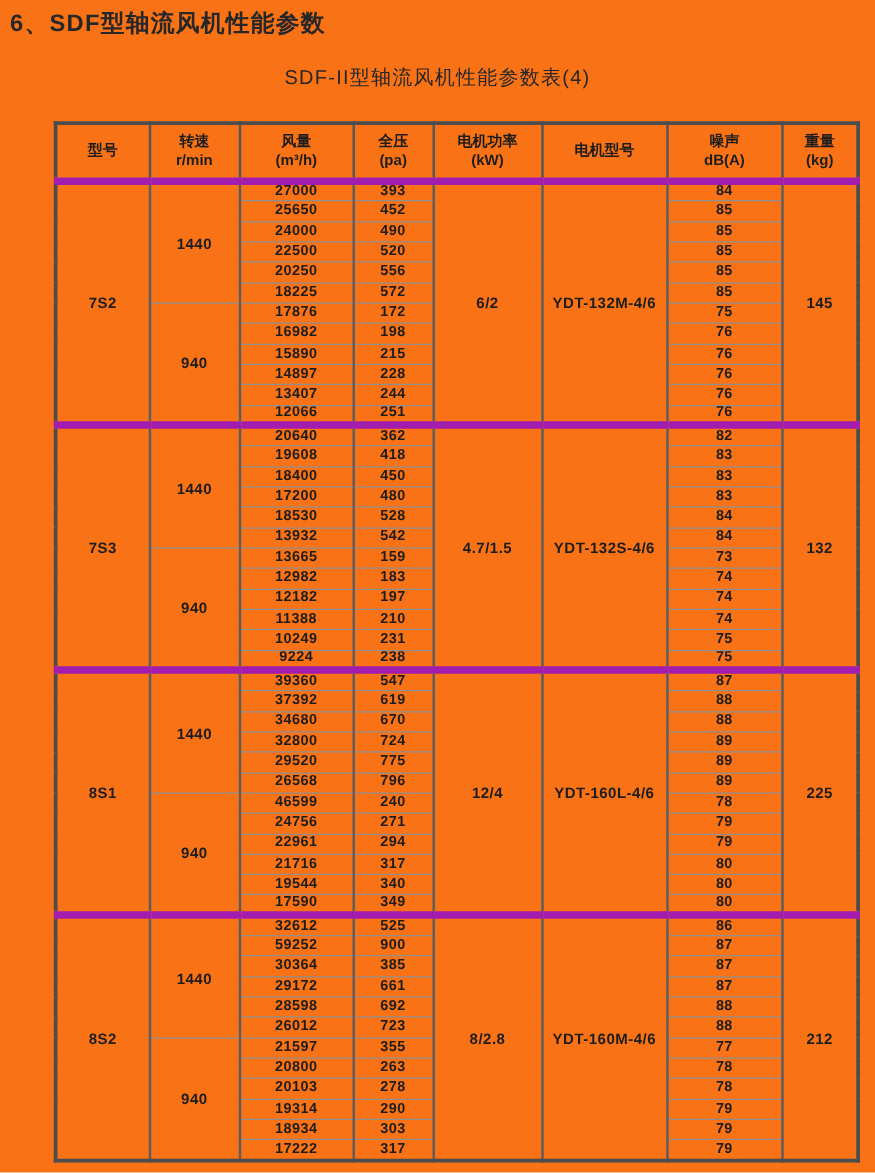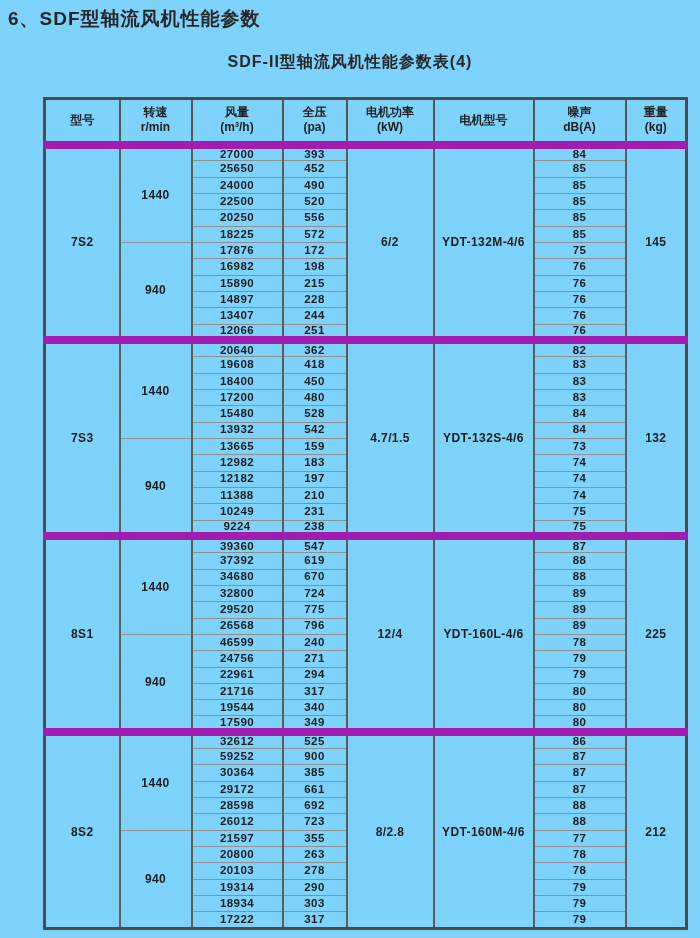--- a/index.html
+++ b/index.html
@@ -4,42 +4,42 @@
 <style>
   html, body {
     margin: 0;
     padding: 0;
     background: #ffffff;
   }
   .doc {
     position: relative;
     width: 700px;
     height: 938px;
-    background: #7dd3fc;
+    background: #f97316;
     font-family: "Liberation Sans", "DejaVu Sans", sans-serif;
     overflow: hidden;
   }
   .heading {
     position: absolute;
     left: 8px;
     top: 6px;
     margin: 0;
     font-size: 19px;
     font-weight: bold;
     color: #272727;
     letter-spacing: 1px;
   }
   .subtitle {
     position: absolute;
     top: 52px;
     left: 0;
     width: 700px;
     text-align: center;
     font-size: 16px;
-    font-weight: bold;
+    font-weight: normal;
     color: #272727;
     letter-spacing: 1px;
   }
   table.perf {
     position: absolute;
     left: 43px;
     top: 97px;
     width: 642px;
     border-collapse: collapse;
     table-layout: fixed;
@@ -66,21 +66,21 @@
   .perf th span { display: block; }
   .perf td {
     font-size: 11.5px;
     line-height: 1;
     letter-spacing: 0.4px;
     border-top: 1px solid #8f8f8f;
     border-bottom: 1px solid #8f8f8f;
     border-left: 2px solid #5d5d5d;
     border-right: 2px solid #5d5d5d;
   }
-  .perf tr.block-start td { border-top: 8px solid #a21caf; }
+  .perf tr.block-start td { border-top: 6px solid #a21caf; }
   .perf td.model-cell,
   .perf td.speed-cell,
   .perf td.power-cell,
   .perf td.motor-model-cell,
   .perf td.weight-cell { font-size: 12px; }
 </style>
 </head>
 <body>
 
 <div class="doc">
@@ -222,21 +222,21 @@
           <td class="airflow-cell">18400</td>
           <td class="pressure-cell">450</td>
           <td class="noise-cell">83</td>
         </tr>
         <tr>
           <td class="airflow-cell">17200</td>
           <td class="pressure-cell">480</td>
           <td class="noise-cell">83</td>
         </tr>
         <tr>
-          <td class="airflow-cell">15480</td>
+          <td class="airflow-cell">18530</td>
           <td class="pressure-cell">528</td>
           <td class="noise-cell">84</td>
         </tr>
         <tr>
           <td class="airflow-cell">13932</td>
           <td class="pressure-cell">542</td>
           <td class="noise-cell">84</td>
         </tr>
         <tr>
           <td rowspan="6" class="speed-cell">940</td>

